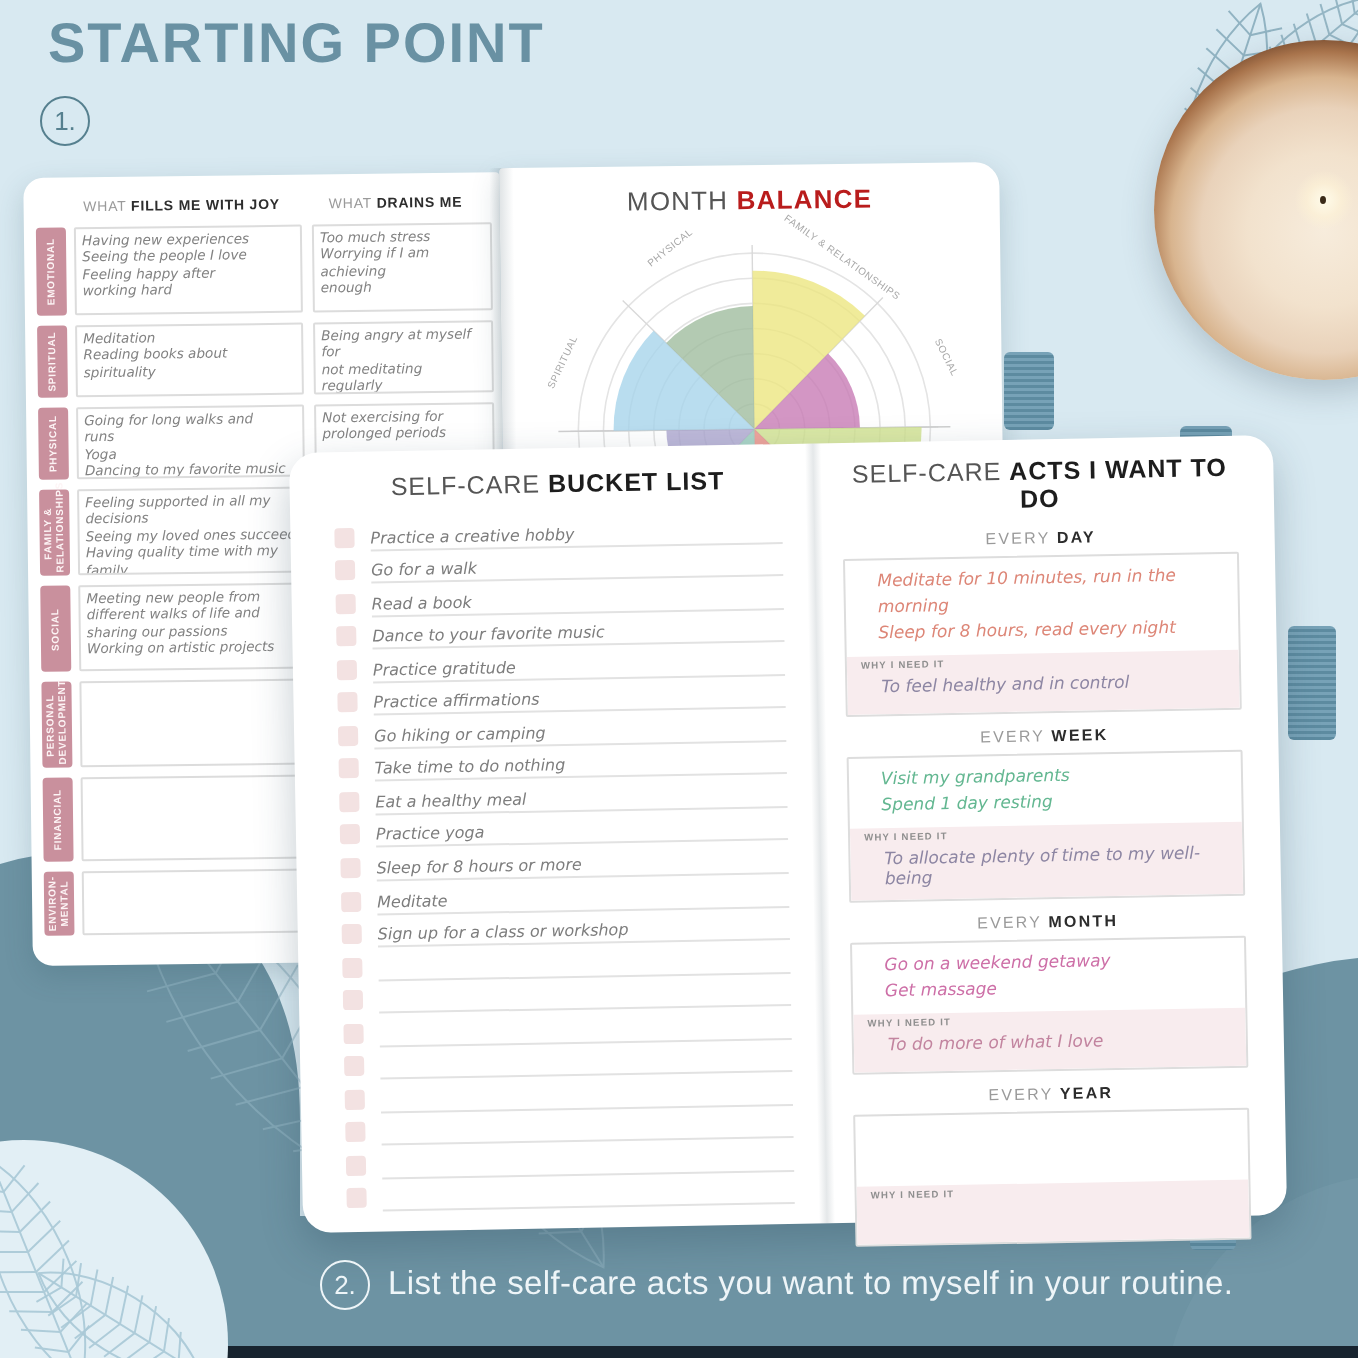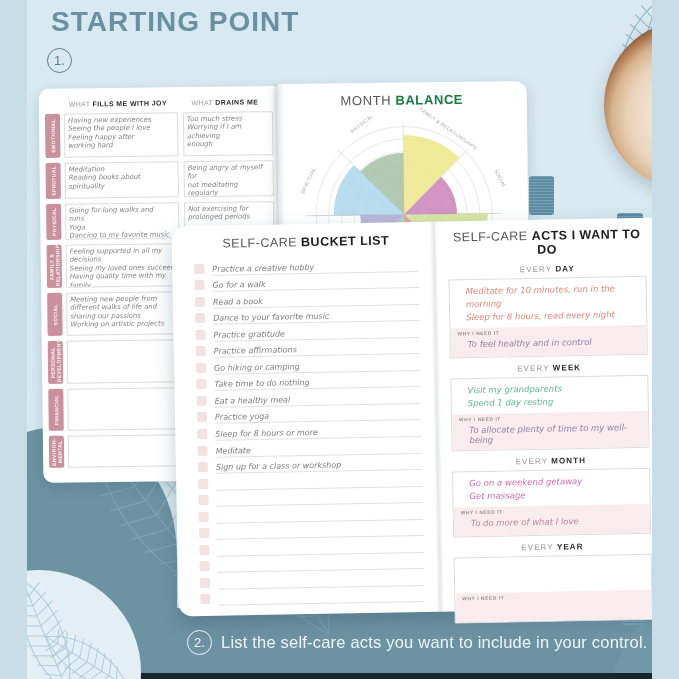--- a/index.html
+++ b/index.html
@@ -1,17 +1,17 @@
 <!DOCTYPE html>
 <html><head>
 <meta charset="utf-8">
 <style>
   html,body{margin:0;padding:0;background:#c8dde8;}
   *{box-sizing:border-box;}
-  .stage{position:relative;width:625px;height:679px;margin:0 auto;overflow:hidden;
+  .stage{position:relative;width:679px;height:679px;margin:0 auto;overflow:hidden;
          background:#d8e9f1;font-family:"Liberation Sans",sans-serif;}
   svg.decor{position:absolute;left:0;top:0;z-index:1;}
   
   .hdr-title{position:absolute;left:24px;top:6px;z-index:6;font-size:28px;font-weight:800;
              letter-spacing:1px;color:#6991a3;}
   .step{position:absolute;z-index:6;display:flex;align-items:center;gap:9px;}
   .step1{left:20px;top:48px;color:#56808f;}
   .step2{left:160px;top:630px;color:#eef5f8;}
   .step-circle{width:25px;height:25px;border-radius:50%;flex:0 0 auto;display:flex;
                align-items:center;justify-content:center;font-size:13px;font-weight:500;}
@@ -35,21 +35,21 @@
   .jtab{width:15px;flex:0 0 auto;background:#c9909d;border-radius:2px;position:relative;margin-right:4px;}
   .jtab span{position:absolute;left:50%;top:50%;transform:translate(-50%,-50%) rotate(-90deg);
              color:#fdf4f5;font-weight:bold;font-size:5px;letter-spacing:.4px;text-align:center;line-height:1.25;}
   .jcell{border:1px solid #dcdcdc;border-radius:1px;padding:2px 3px;font-family:"DejaVu Sans",sans-serif;
          font-style:italic;font-size:6.8px;line-height:1.24;color:#828282;white-space:pre-line;overflow:hidden;}
   .jcell.joy{width:114px;margin-right:5px;}
   .jcell.drains{flex:1;}
   
   .lb-title{position:absolute;left:0;top:10px;width:100%;text-align:center;font-size:13px;
             letter-spacing:.6px;color:#555;}
-  .lb-title b{color:#15803d;margin-top:38px;}
+  .lb-title b{color:#b91c1c;margin-top:38px;}
   .wheel{position:absolute;left:16px;top:22px;}
   
   .front-spread{position:absolute;left:148px;top:222px;width:492px;height:390px;z-index:4;
                 background:#fff;border-radius:14px;transform:rotate(-1.05deg);
                 box-shadow:0 8px 20px rgba(40,70,85,.28);display:flex;}
   .half-bucket{width:258px;padding:11px 12px 0 22px;position:relative;}
   .half-acts{flex:1;padding:9px 18px 0 10px;position:relative;}
   .fgutter{width:8px;background:linear-gradient(90deg,rgba(0,0,0,0),rgba(90,110,120,.16),rgba(0,0,0,0));}
   .sheet-title{text-align:center;font-size:12.5px;letter-spacing:.5px;color:#555;margin-bottom:8px;}
   .sheet-title b{color:#1d1d1d;}
@@ -491,16 +491,16 @@
         </div>
     </div>
   </div>
 
   <div class="candle">
     <div class="flame"></div>
   </div>
 
   <div class="step step2">
     <div class="step-circle">2.</div>
-    <div class="step-text">List the self-care acts you want to include in your control.</div>
+    <div class="step-text">List the self-care acts you want to myself in your routine.</div>
   </div>
 
 </div>
 
 </body></html>

